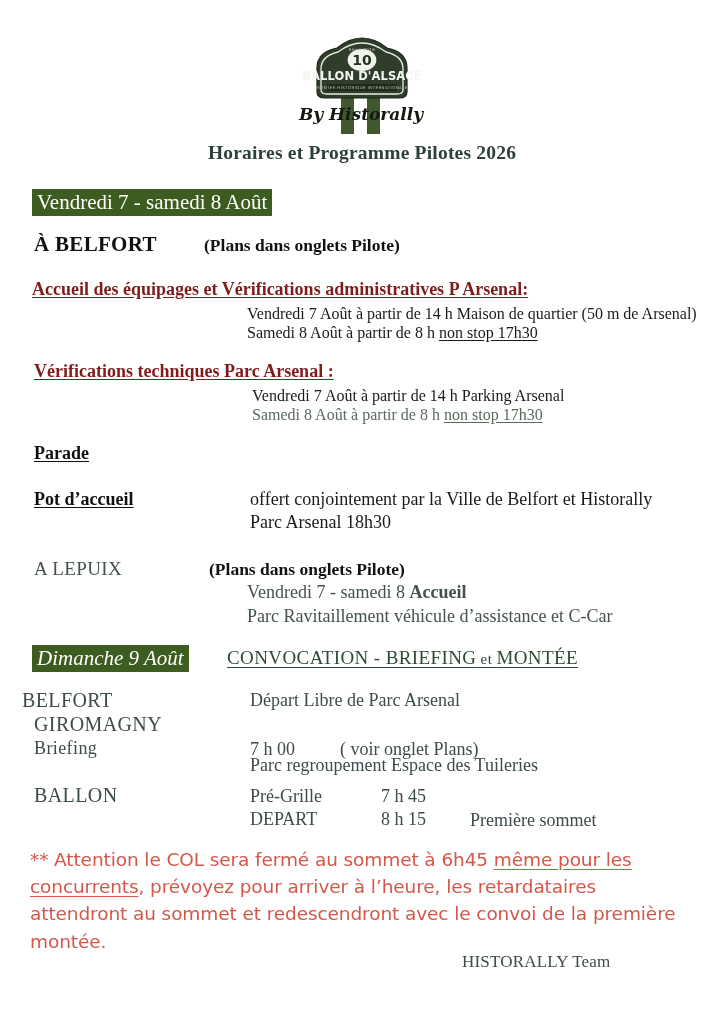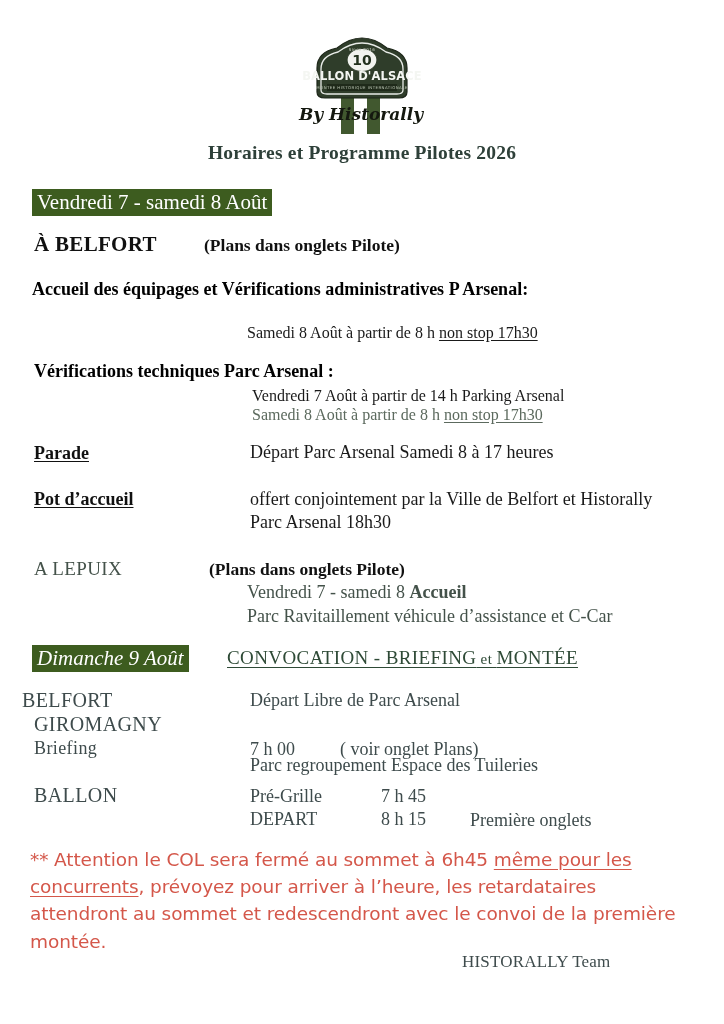--- a/index.html
+++ b/index.html
@@ -69,21 +69,22 @@
     letter-spacing: .3px;
   }
   .paren-bold {
     font-size: 17.5px;
     font-weight: bold;
     color: #111111;
   }
   .sec-head {
     font-size: 18px;
     font-weight: bold;
-    color: #000000;
+    color: #7f1d1d;
+    text-decoration: underline;
     text-underline-offset: 2px;
   }
   .sub {
     font-size: 16px;
     color: #1a1a1a;
   }
   .sub.green {
     color: #5c6a5e;
   }
   .u { text-decoration: underline; text-underline-offset: 2px; }
@@ -195,40 +196,40 @@
   <div class="row" style="left:34px; top:232px;">
     <span class="lbl-bold-blk">À BELFORT</span>
   </div>
   <div class="row" style="left:204px; top:235px;">
     <span class="paren-bold">(Plans dans onglets Pilote)</span>
   </div>
 
   <div class="row" style="left:32px; top:279px;">
     <span class="sec-head">Accueil des équipages et Vérifications administratives P Arsenal:</span>
   </div>
+  <div class="row" style="left:247px; top:305px;">
+    <span class="sub">Vendredi 7 Août à partir de 14 h   Maison de quartier  (50 m de Arsenal)</span>
+  </div>
   <div class="row" style="left:247px; top:324px;">
     <span class="sub">Samedi    8 Août à partir de 8 h </span><span class="sub u">non stop 17h30</span>
   </div>
 
   <div class="row" style="left:34px; top:361px;">
     <span class="sec-head">Vérifications techniques Parc Arsenal :</span>
   </div>
   <div class="row" style="left:252px; top:387px;">
     <span class="sub">Vendredi 7 Août à partir de 14 h  Parking Arsenal</span>
   </div>
   <div class="row" style="left:252px; top:406px;">
     <span class="sub green">Samedi    8 Août à partir de 8 h </span><span class="sub green u">non stop 17h30</span>
   </div>
 
   <div class="row" style="left:34px; top:443px;">
     <span class="item-head">Parade</span>
   </div>
-  <div class="row" style="left:250px; top:442px;">
-    <span class="item-body">Départ Parc Arsenal Samedi 8 à 17 heures</span>
-  </div>
 
   <div class="row" style="left:34px; top:489px;">
     <span class="item-head">Pot d’accueil</span>
   </div>
   <div class="row" style="left:250px; top:489px;text-align:center;">
     <span class="item-body">offert conjointement par la Ville de Belfort et Historally</span>
   </div>
   <div class="row" style="left:250px; top:512px;">
     <span class="item-body">Parc Arsenal 18h30</span>
   </div>
@@ -286,21 +287,21 @@
   <div class="row" style="left:381px; top:786px;">
     <span class="detail">7 h 45</span>
   </div>
   <div class="row" style="left:250px; top:809px;">
     <span class="detail">DEPART</span>
   </div>
   <div class="row" style="left:381px; top:809px;">
     <span class="detail">8 h 15</span>
   </div>
   <div class="row" style="left:470px; top:810px;">
-    <span class="detail">Première onglets</span>
+    <span class="detail">Première sommet</span>
   </div>
 
   <div class="warn">
     <span>** Attention le COL sera fermé au sommet à 6h45 </span><span class="u2">même pour les concurrents</span><span>, prévoyez pour arriver à l’heure, les retardataires attendront au sommet et redescendront avec le convoi de la première montée.</span>
   </div>
 
   <div class="footer">HISTORALLY Team</div>
 
 </div>
 

